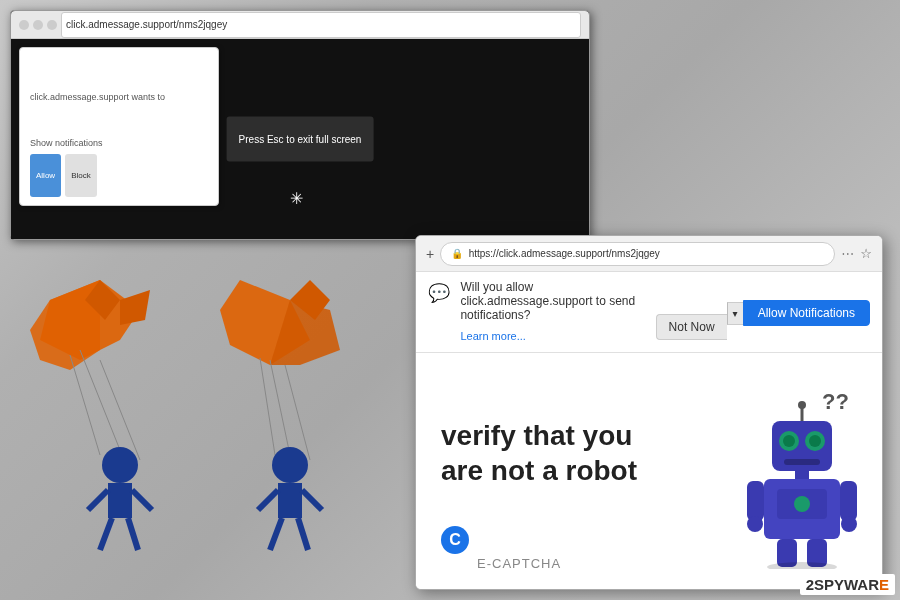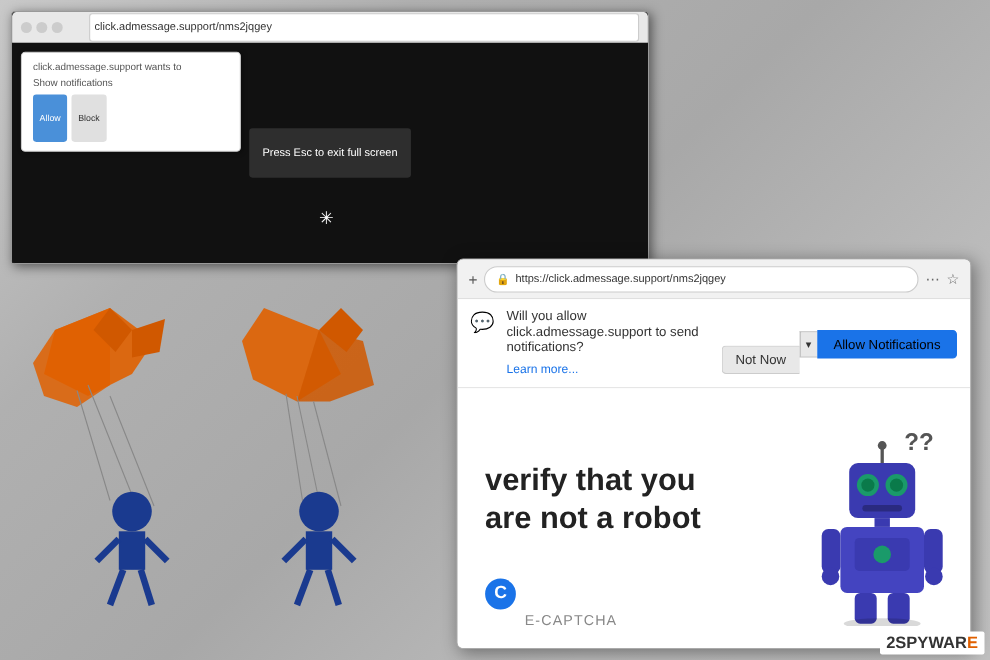--- a/index.html
+++ b/index.html
@@ -51,21 +51,21 @@
       border-radius: 50%;
       background: #ccc;
     }
 
     .top-browser-address {
       flex: 1;
       height: 18px;
       background: white;
       border: 1px solid #ccc;
       border-radius: 3px;
-      margin-left: 20px;
+      margin-left: 0;
       padding: 12px 4px;
       font-size: 10px;
       color: #333;
       display: flex;
       align-items: center;
     }
 
     .top-browser-content {
       background: #111;
       height: calc(100% - 28px);
@@ -87,20 +87,21 @@
       width: 200px;
       box-shadow: 1px 1px 5px rgba(0,0,0,0.3);
       font-size: 9px;
       color: #333;
     }
 
     .notif-popup .notif-title {
       font-size: 9px;
       margin-bottom: 4px;
       color: #555;
+      margin-top: 36px;
     }
 
     .notif-popup .notif-btns {
       display: flex;
       gap: 4px;
       margin-top: 6px;
     }
 
     .notif-btn-allow {
       background: #4a90d9;
@@ -272,21 +273,21 @@
       border-right: none;
       padding: 5px 5px;
       font-size: 10px;
       cursor: pointer;
       color: #333;
       border-left: 1px solid #bbb;
     }
 
     .btn-allow {
       background: #1a73e8;
-      color: #000000;
+      color: #ffffff;
       border: 1px solid #1a73e8;
       border-radius: 0 4px 4px 0;
       padding: 5px 14px;
       font-size: 12px;
       cursor: pointer;
       font-weight: 500;
     }
 
     
     .main-browser-content {

